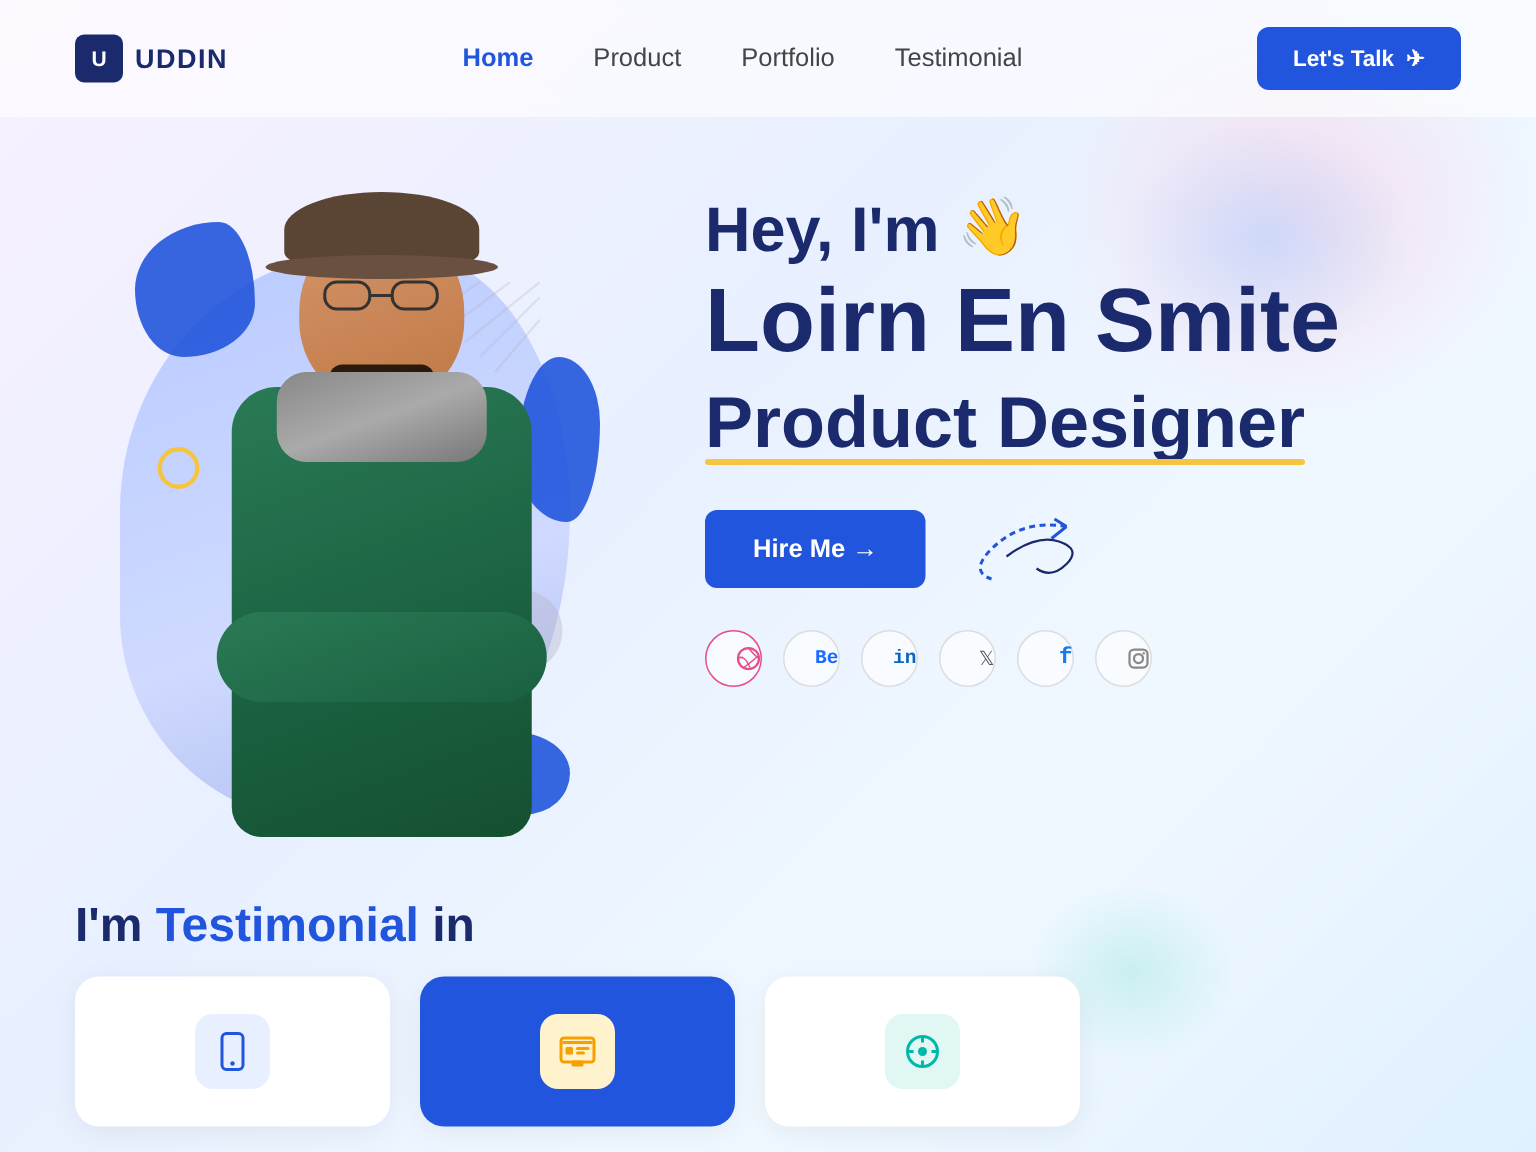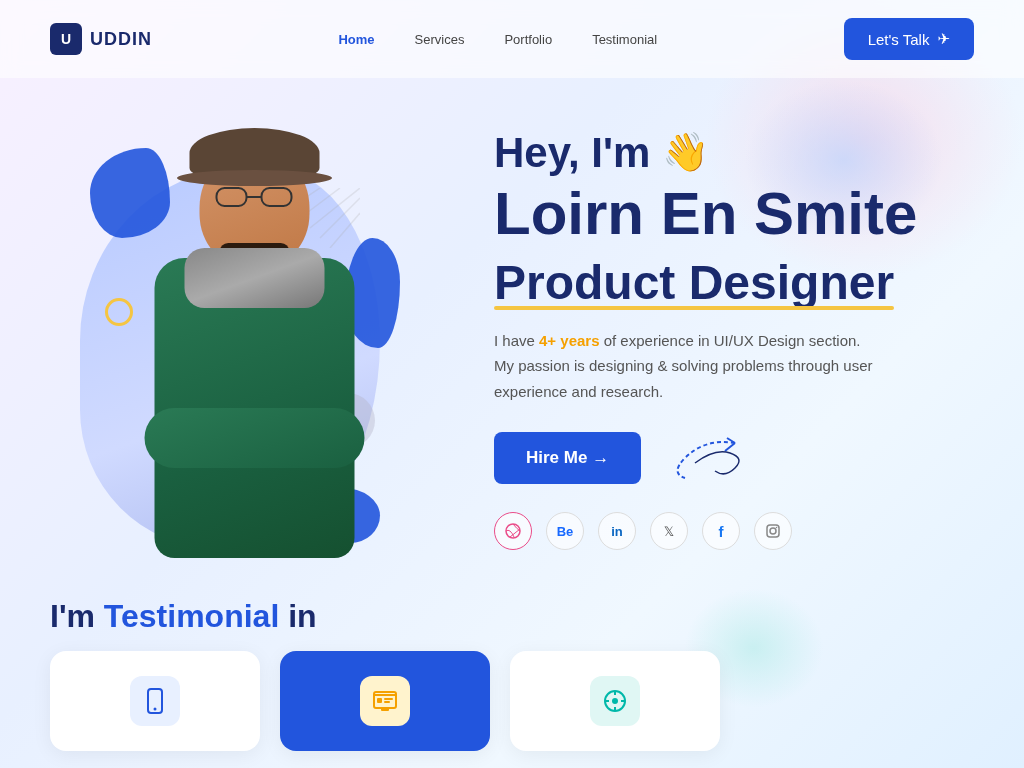--- a/index.html
+++ b/index.html
@@ -79,35 +79,35 @@
     }
     .nav-links {
       display: flex;
       align-items: center;
       gap: 40px;
       list-style: none;
     }
     .nav-links a {
       text-decoration: none;
       color: #444;
-      font-size: 13px;
+      font-size: 17px;
       font-weight: 500;
     }
     .nav-links a.active {
       color: #2255dd;
       font-weight: 700;
     }
     .btn-talk {
       background: #2255dd;
       color: white;
       border: none;
       padding: 12px 24px;
       border-radius: 8px;
       font-size: 15px;
-      font-weight: 400;
+      font-weight: 700;
       cursor: pointer;
       display: flex;
       align-items: center;
       gap: 8px;
     }
 
     
     .hero {
       position: relative;
       z-index: 5;
@@ -260,21 +260,20 @@
       width: 220px; height: 60px;
       background: linear-gradient(160deg, #2a7a55 0%, #1a6040 100%);
       border-radius: 30px;
       z-index: 2;
     }
 
     
     .hero-content {
       flex: 1;
       padding-top: 30px;
-      margin-left: 24px;
     }
     .hero-greeting {
       font-size: 42px;
       font-weight: 800;
       color: #1a2a6c;
       line-height: 1.2;
       display: flex;
       align-items: center;
       gap: 12px;
     }
@@ -344,26 +343,27 @@
     .social-links {
       display: flex;
       align-items: center;
       gap: 14px;
       margin-top: 28px;
     }
     .social-icon {
       width: 38px; height: 38px;
       border-radius: 50%;
       border: 1.5px solid #ddd;
-      display: flex; align-items: center; justify-content: center;
+      display: flex; align-items: center; justify-content: flex-end;
       cursor: pointer;
       font-size: 14px;
       color: #555;
       background: rgba(255,255,255,0.6);
       transition: all 0.2s;
+      font-family: Liberation Mono, monospace;
     }
     .social-icon.dribbble {
       border-color: #ea4c89;
       color: #ea4c89;
     }
 
     
     .specialized-section {
       position: relative;
       z-index: 5;
@@ -414,21 +414,21 @@
   <div class="bg-blob-blue"></div>
   <div class="bg-blob-teal"></div>
 
   <nav class="navbar">
     <a class="logo" href="#">
       <div class="logo-icon">U</div>
       <span class="logo-text">UDDIN</span>
     </a>
     <ul class="nav-links">
       <li><a href="#" class="active">Home</a></li>
-      <li><a href="#">Services</a></li>
+      <li><a href="#">Product</a></li>
       <li><a href="#">Portfolio</a></li>
       <li><a href="#">Testimonial</a></li>
     </ul>
     <button class="btn-talk">
       <span>Let's Talk</span>
       <span>✈</span>
     </button>
   </nav>
 
   <section class="hero">
@@ -481,23 +481,20 @@
 
     <div class="hero-content">
       <div class="hero-greeting">
         <span>Hey, I'm</span>
         <span class="wave-emoji">👋</span>
       </div>
       <div class="hero-name">Loirn En Smite</div>
       <div style="margin-top:4px;">
         <span class="hero-role">Product Designer</span>
       </div>
-      <p class="hero-description">
-        I have <span class="highlight-years">4+ years</span> of experience in UI/UX Design section. My passion is designing &amp; solving problems through user experience and research.
-      </p>
       <div class="hero-actions">
         <button class="btn-hire">
           <span>Hire Me →</span>
         </button>
 
         <div class="arrow-signature">
           <svg width="100" height="50" viewBox="0 0 100 50">
             <path d="M70,10 Q40,5 20,25 Q5,40 20,45" fill="none" stroke="#2255dd" stroke-width="2" stroke-dasharray="4,3"></path>
             <path d="M70,10 L60,18 M70,10 L62,5" fill="none" stroke="#2255dd" stroke-width="2"></path>
 

